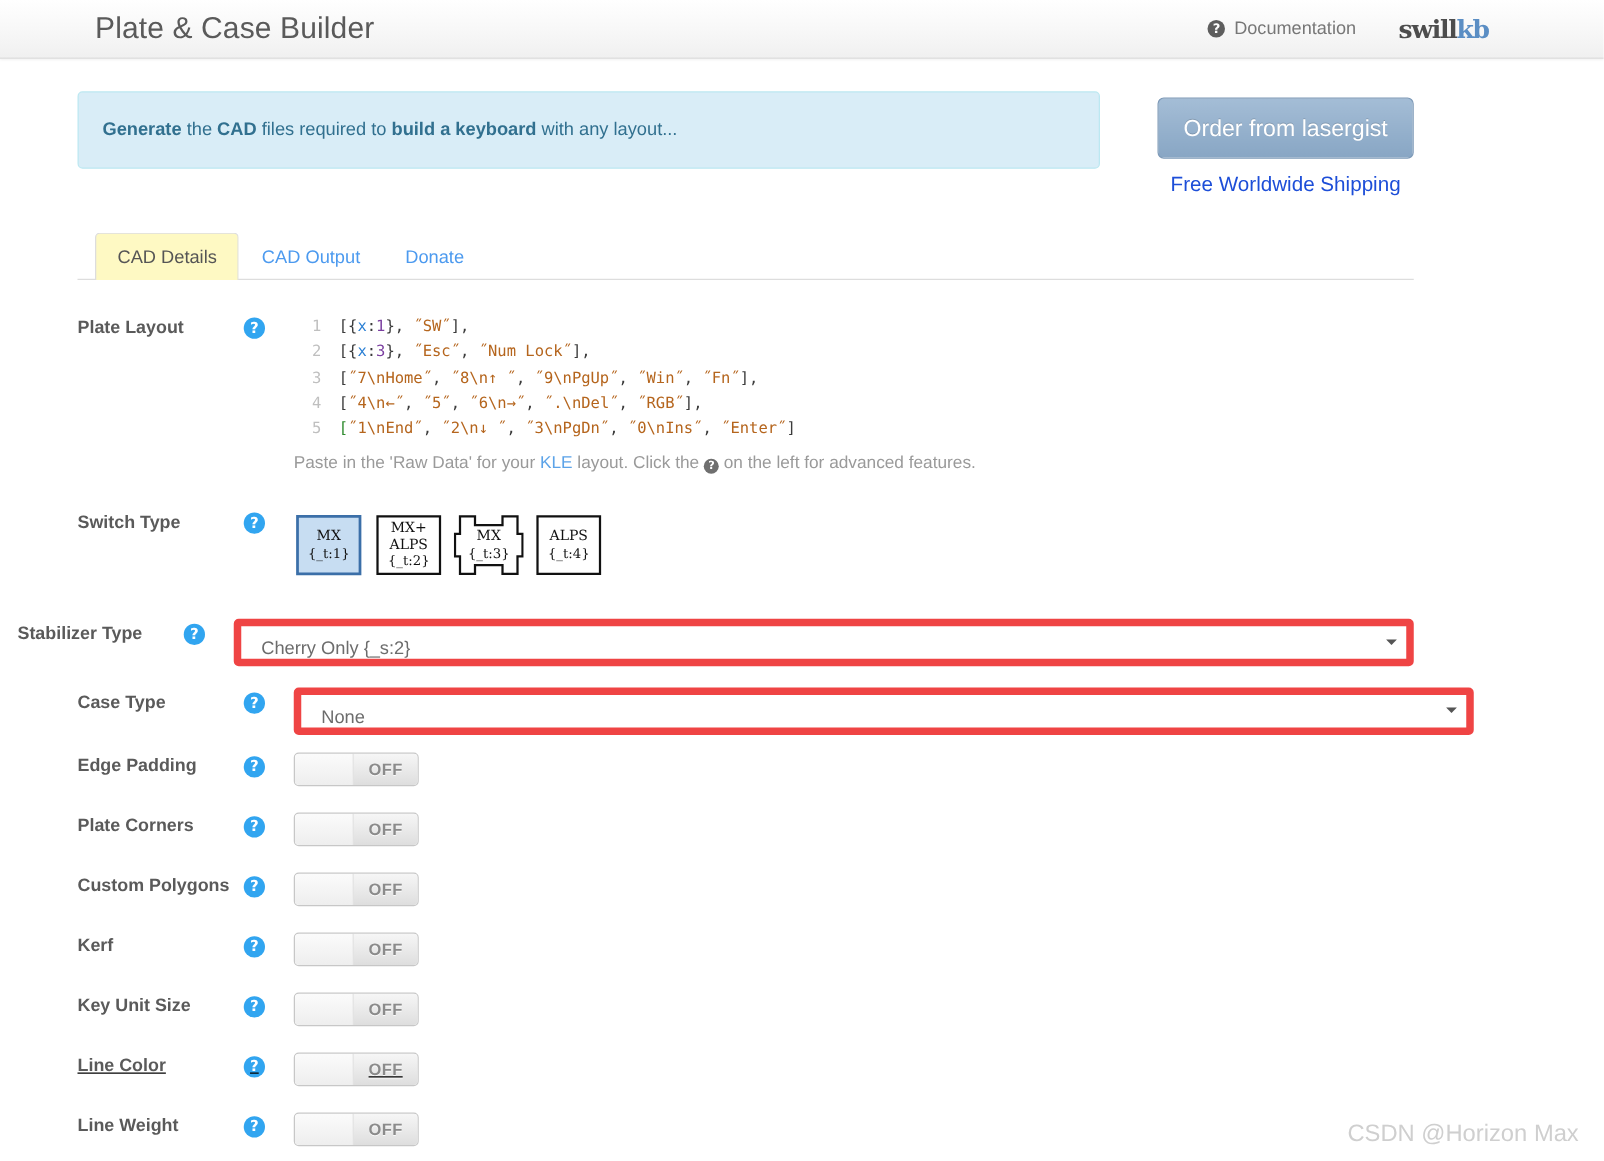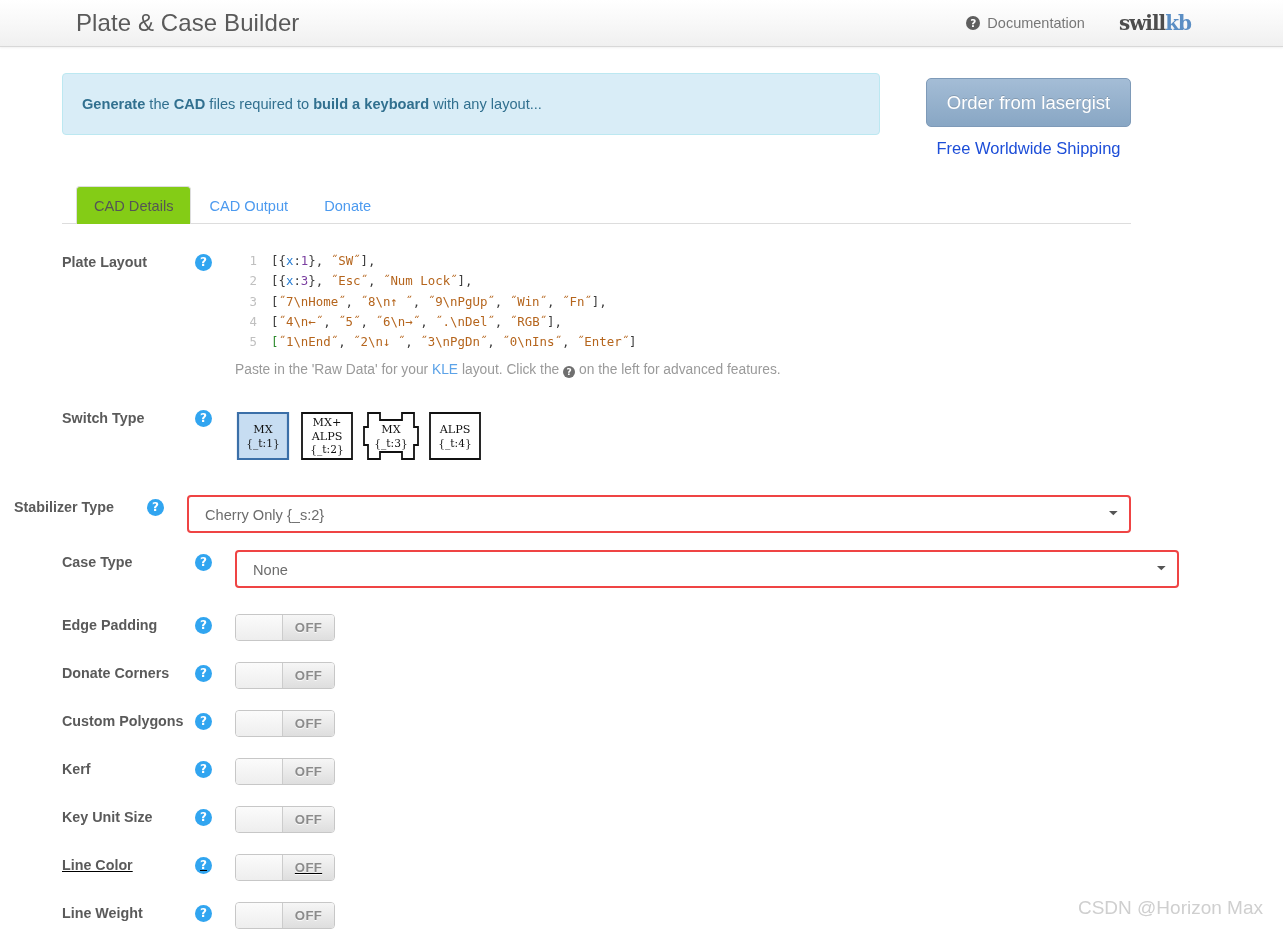--- a/index.html
+++ b/index.html
@@ -140,21 +140,21 @@
     cursor: pointer;
     border: 1px solid transparent;
     border-bottom: none;
     border-radius: 4px 4px 0 0;
     line-height: 1.4;
     margin-bottom: -1px;
     background: transparent;
   }
   .tab.active {
     color: #555555;
-    background: #84cc16;
+    background: #fef9c3;
     border-color: #dddddd;
     border-bottom-color: #ffffff;
     cursor: default;
   }
 
   
   .form { padding-top: 24px; }
   .form-row {
     display: flex;
     align-items: flex-start;
@@ -271,21 +271,21 @@
     width: 944px;
     margin-top: 2px;
   }
   .sel {
     width: 944px;
     height: 38px;
     padding: 0 30px 0 16px;
     font-size: 14.6px;
     color: #6c6c6c;
     background: #ffffff;
-    border: 2px solid #ef4444;
+    border: 6px solid #ef4444;
     border-radius: 4px;
     font-family: "Liberation Sans", sans-serif;
     appearance: none;
     -webkit-appearance: none;
     cursor: pointer;
     line-height: 36px;
   }
   .sel-arrow {
     position: absolute;
     right: 13px;
@@ -449,36 +449,36 @@
           <span class="help-icon">?</span>
         </div>
         <div class="ctl-col">
           <div class="sel-wrap">
             <div class="sel">None</div>
             <span class="sel-arrow">⏷</span>
           </div>
         </div>
       </div>
 
-      <div id="toggle-rows" style="margin-top:23px;">
+      <div id="toggle-rows" style="margin-top:11px;">
           <div class="form-row" style="margin-bottom: 18px;">
             <div class="lbl-col">
               <span class="lbl">Edge Padding</span>
               <span class="help-icon">?</span>
             </div>
             <div class="ctl-col">
               <div class="toggle">
                 <span class="tg-handle"></span>
                 <span class="tg-label">OFF</span>
               </div>
             </div>
           </div>
           <div class="form-row" style="margin-bottom: 18px;">
             <div class="lbl-col">
-              <span class="lbl">Donate Corners</span>
+              <span class="lbl">Plate Corners</span>
               <span class="help-icon">?</span>
             </div>
             <div class="ctl-col">
               <div class="toggle">
                 <span class="tg-handle"></span>
                 <span class="tg-label">OFF</span>
               </div>
             </div>
           </div>
           <div class="form-row" style="margin-bottom: 18px;">

